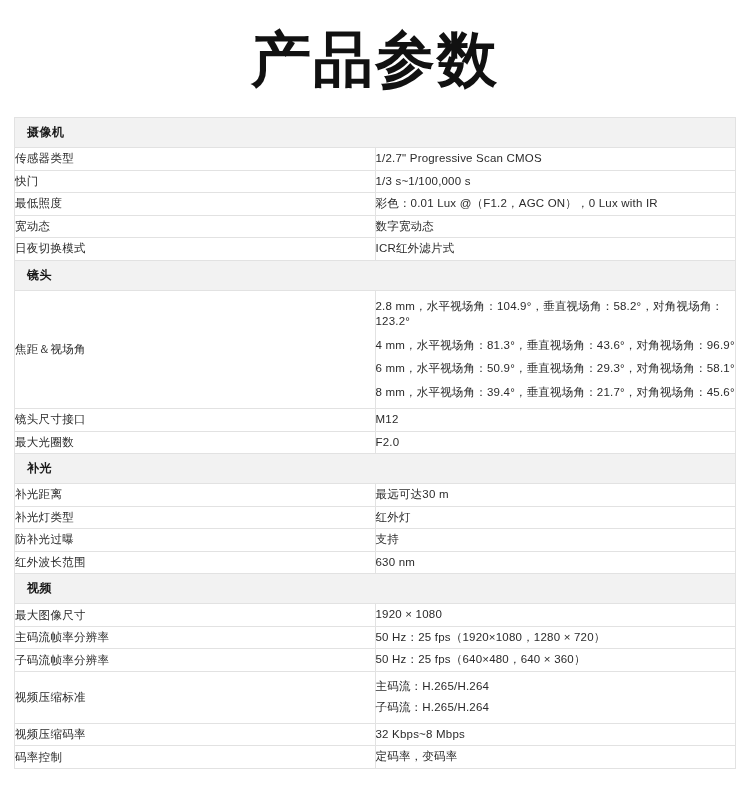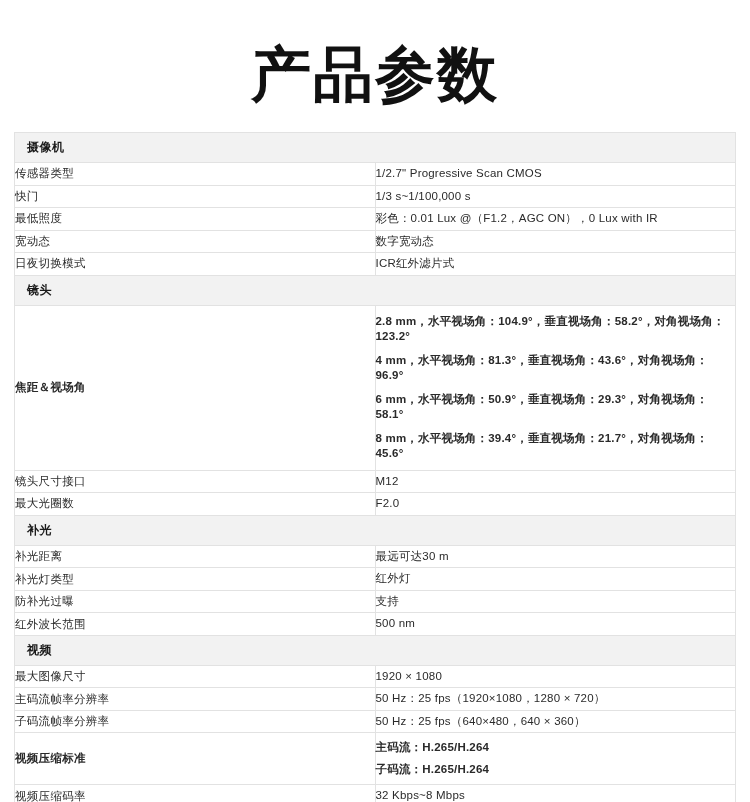--- a/index.html
+++ b/index.html
@@ -21,21 +21,20 @@
   }
   .page-title {
     text-align: center;
     font-size: 60px;
     font-weight: bold;
     letter-spacing: 2px;
     color: #111111;
     padding: 28px 0 26px 0;
     line-height: 1.05;
     font-family: "DejaVu Sans", "Liberation Sans", sans-serif;
-    margin-top: 15px;
   }
   .spec-table {
     width: 722px;
     margin: 0 auto;
     border-collapse: collapse;
     table-layout: fixed;
     font-size: 11.5px;
   }
   .spec-table td {
     border: 1px solid #e2e2e2;
@@ -65,21 +64,20 @@
   }
   .value-cell .vline {
     display: block;
     padding: 3px 0;
     line-height: 1.35;
   }
   .multi .label-cell,
   .multi .value-cell {
     padding-top: 4px;
     padding-bottom: 4px;
-    font-weight: bold;
   }
   .tall .value-cell .vline {
     padding: 4px 0;
   }
 </style>
 </head>
 <body>
 
 <div class="page">
 
@@ -164,21 +162,21 @@
       </tr>
       <tr>
         <td class="label-cell">防补光过曝</td>
         <td class="value-cell">
             <span class="vline">支持</span>
           </td>
       </tr>
       <tr>
         <td class="label-cell">红外波长范围</td>
         <td class="value-cell">
-            <span class="vline">500 nm</span>
+            <span class="vline">630 nm</span>
           </td>
       </tr>
 
       <tr class="section-row">
         <td colspan="2">视频</td>
       </tr>
       <tr>
         <td class="label-cell">最大图像尺寸</td>
         <td class="value-cell">
             <span class="vline">1920 × 1080</span>

